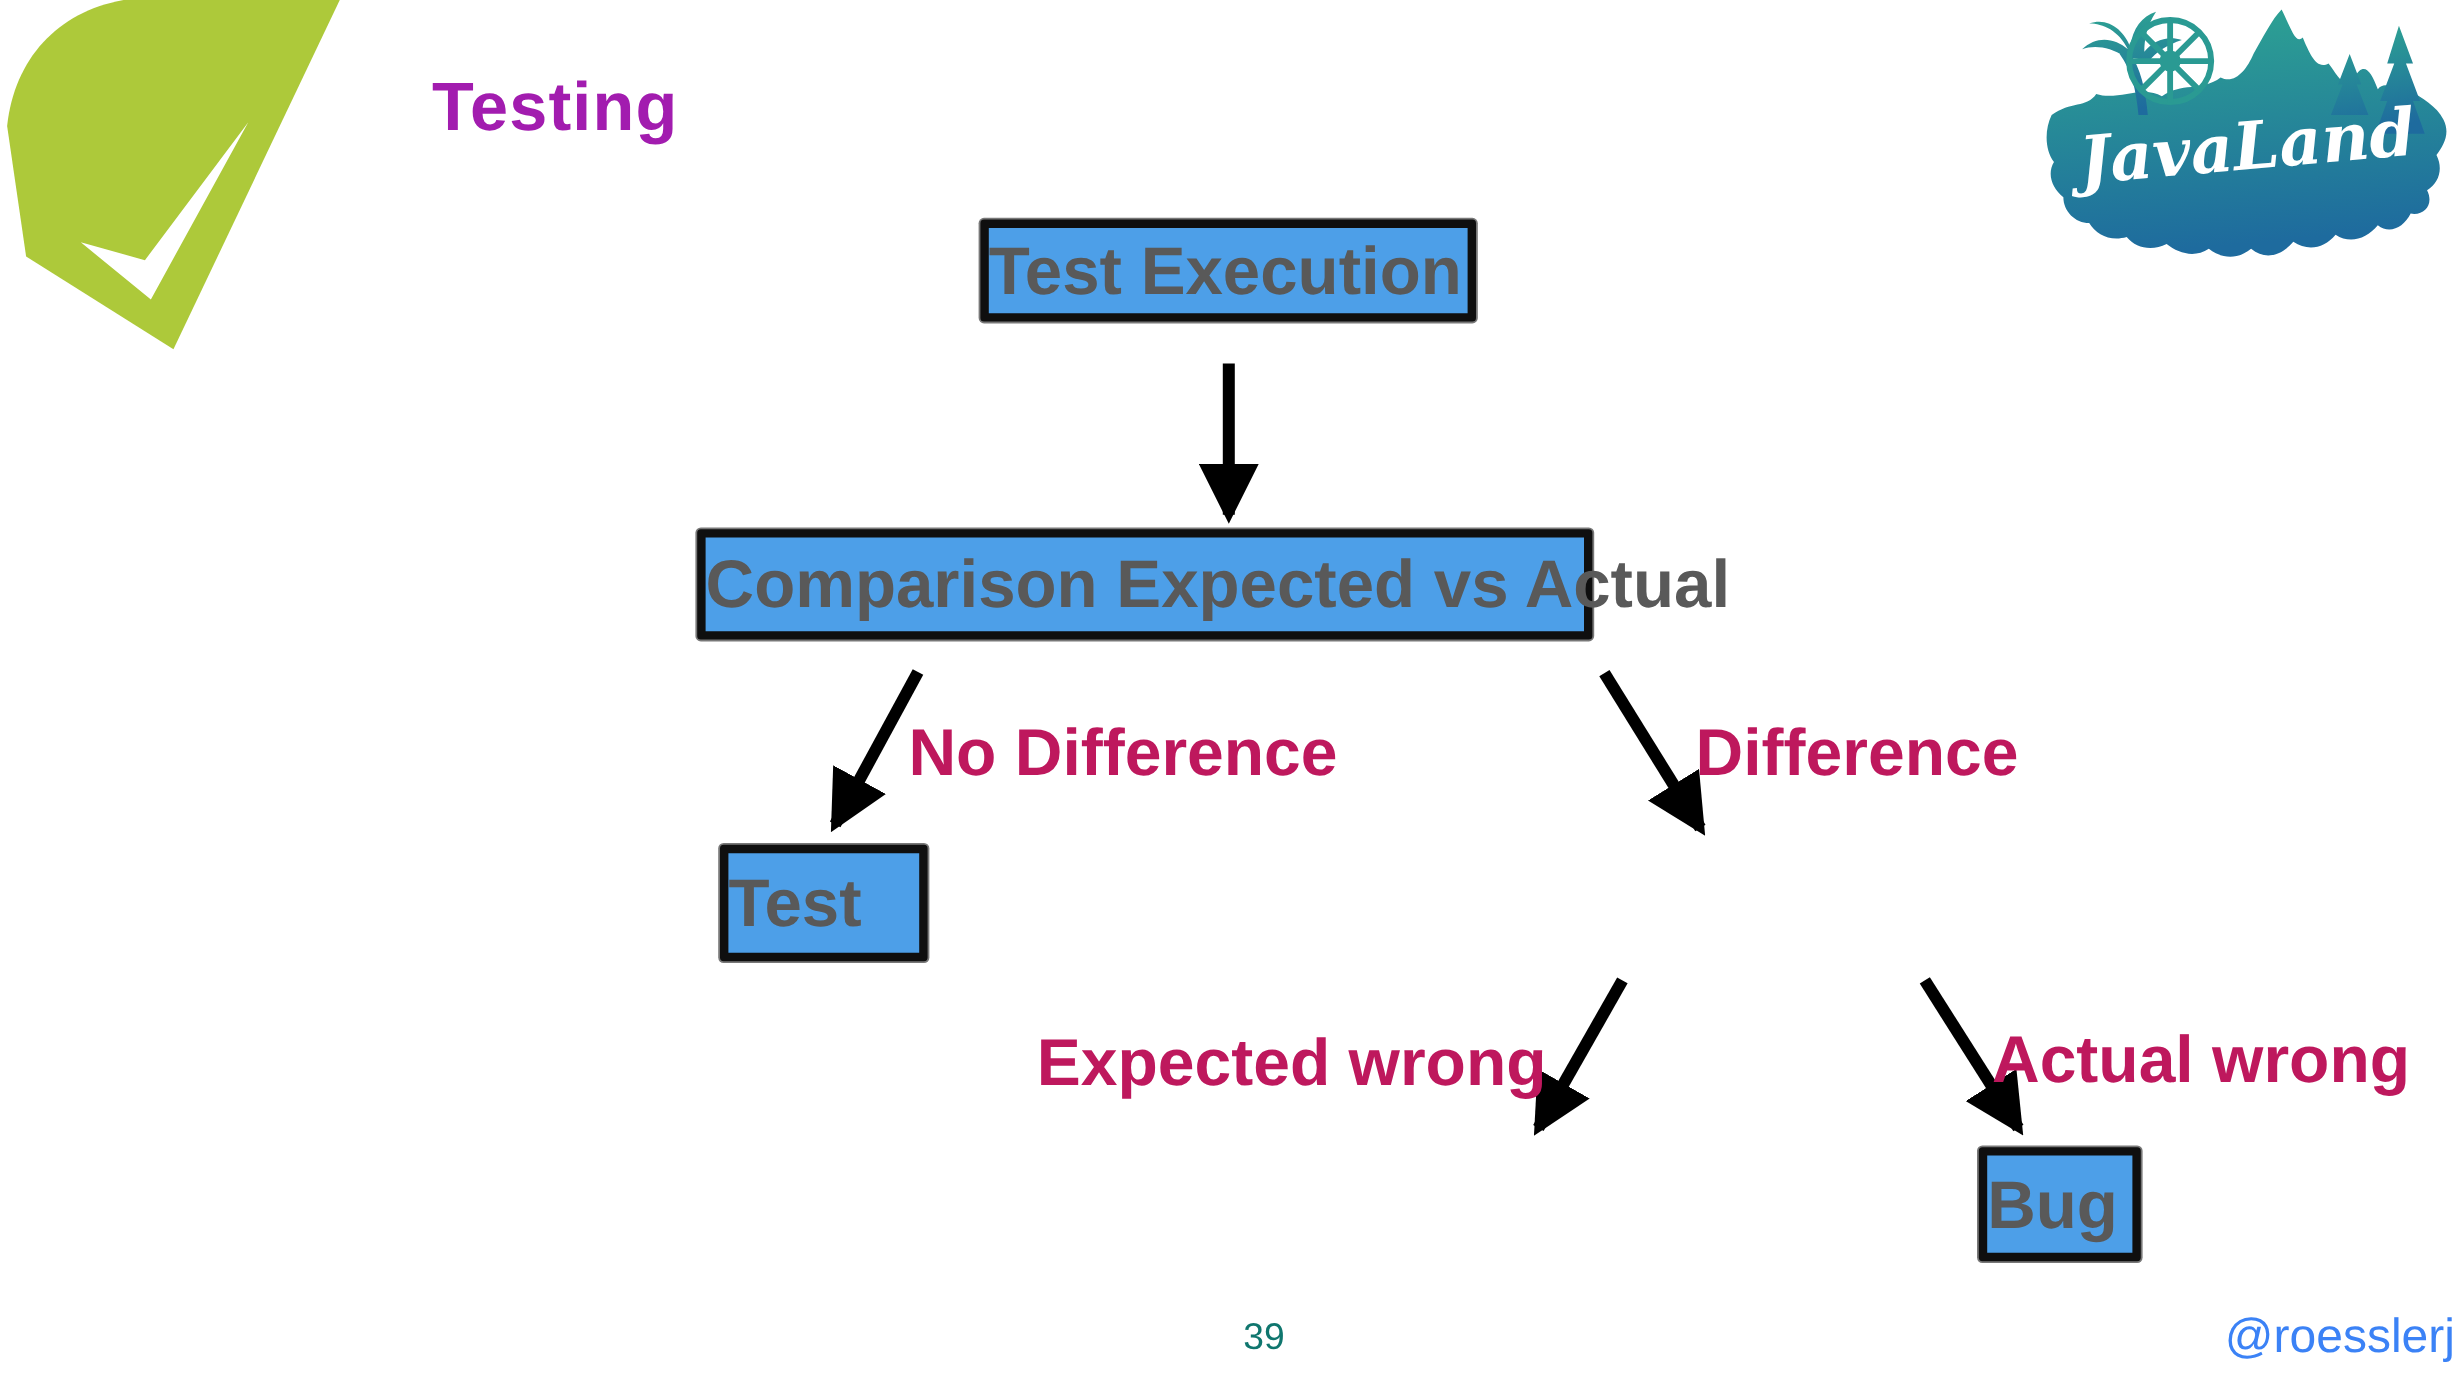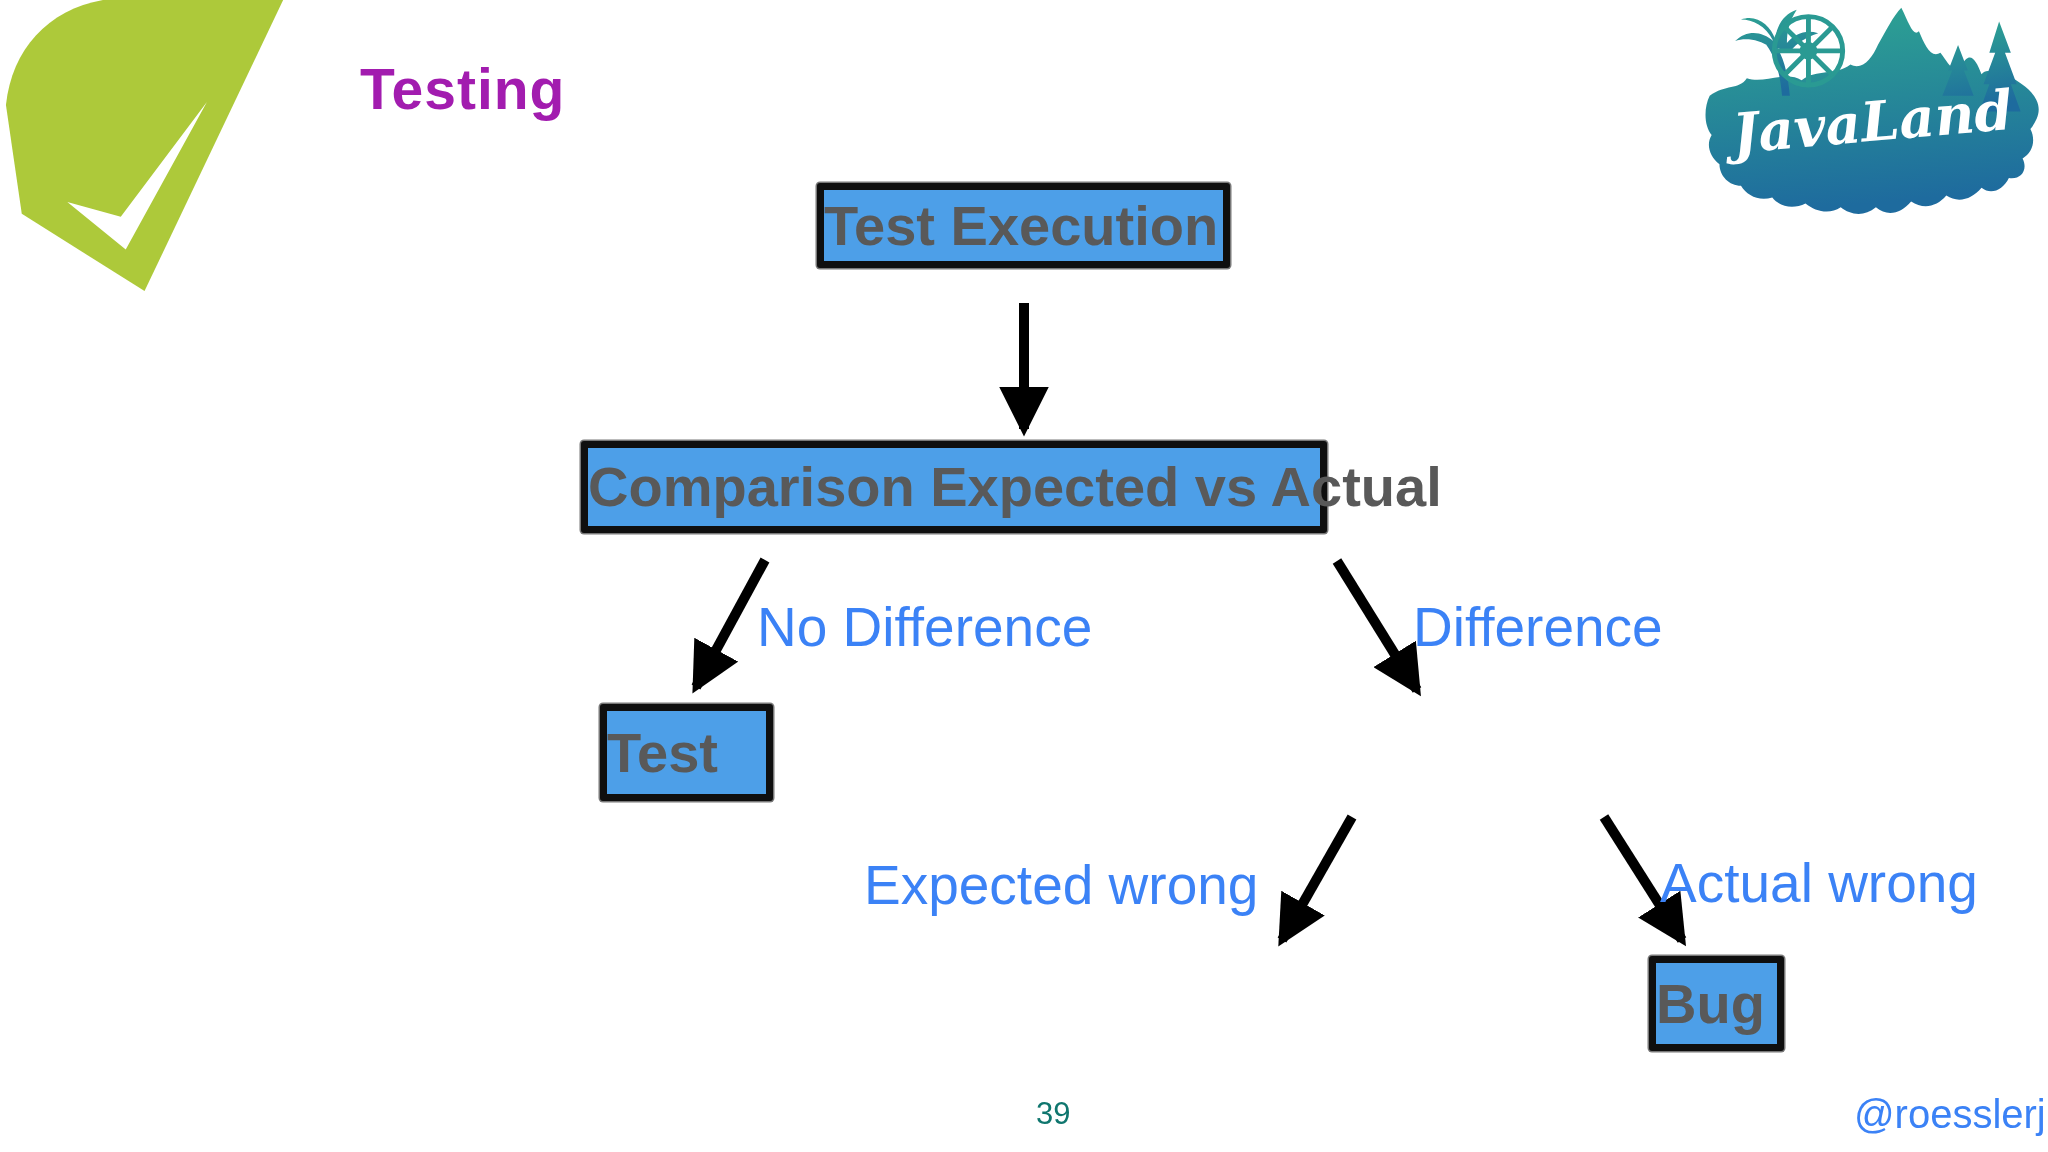--- a/index.html
+++ b/index.html
@@ -4,21 +4,21 @@
 <style>
   html,body{margin:0;padding:0;background:#ffffff;font-family:"Liberation Sans",sans-serif;}
   .slide{position:relative;width:2048px;height:1152px;background:#ffffff;overflow:hidden;}
   .abs{position:absolute;}
   .title{position:absolute;left:360px;top:58px;font-size:57px;font-weight:bold;
          color:#a21caf;letter-spacing:1px;line-height:1.1;white-space:nowrap;}
   .node{position:absolute;display:flex;align-items:center;justify-content:flex-start;
         box-sizing:border-box;background:#4d9fe8;border:7px solid #0f0f0f;border-radius:3px;
         box-shadow:0 0 0 1.5px rgba(10,10,10,.55);
         color:#595959;font-weight:bold;font-size:56px;white-space:nowrap;line-height:1;}
-  .edge-label{position:absolute;color:#3b82f6;font-weight:normal;font-size:55px;
+  .edge-label{position:absolute;color:#be185d;font-weight:bold;font-size:55px;
         white-space:nowrap;line-height:1;}
   .page-number{position:absolute;left:1036px;top:1096px;font-size:31px;color:#0f766e;}
   .handle{position:absolute;left:1854px;top:1092px;font-size:40px;color:#3b82f6;line-height:1.1;}
   svg.arrows{position:absolute;left:0;top:0;}
 </style>
 </head>
 <body>
 
 <div class="slide">
 

